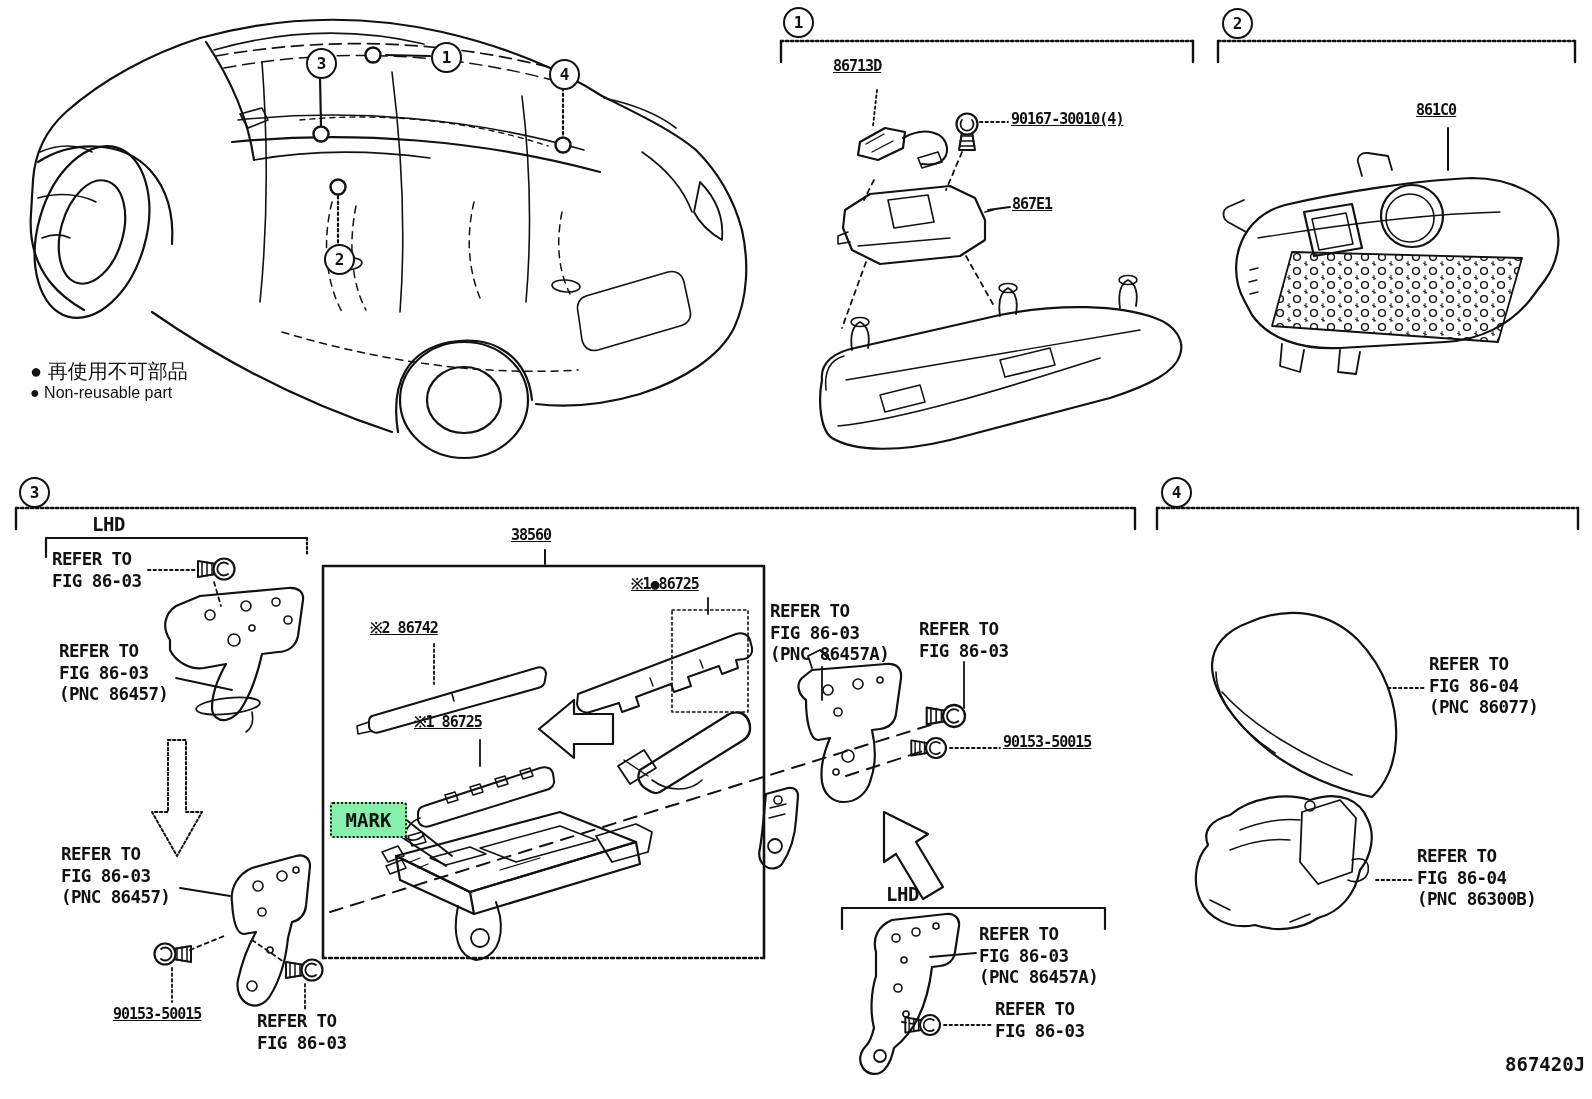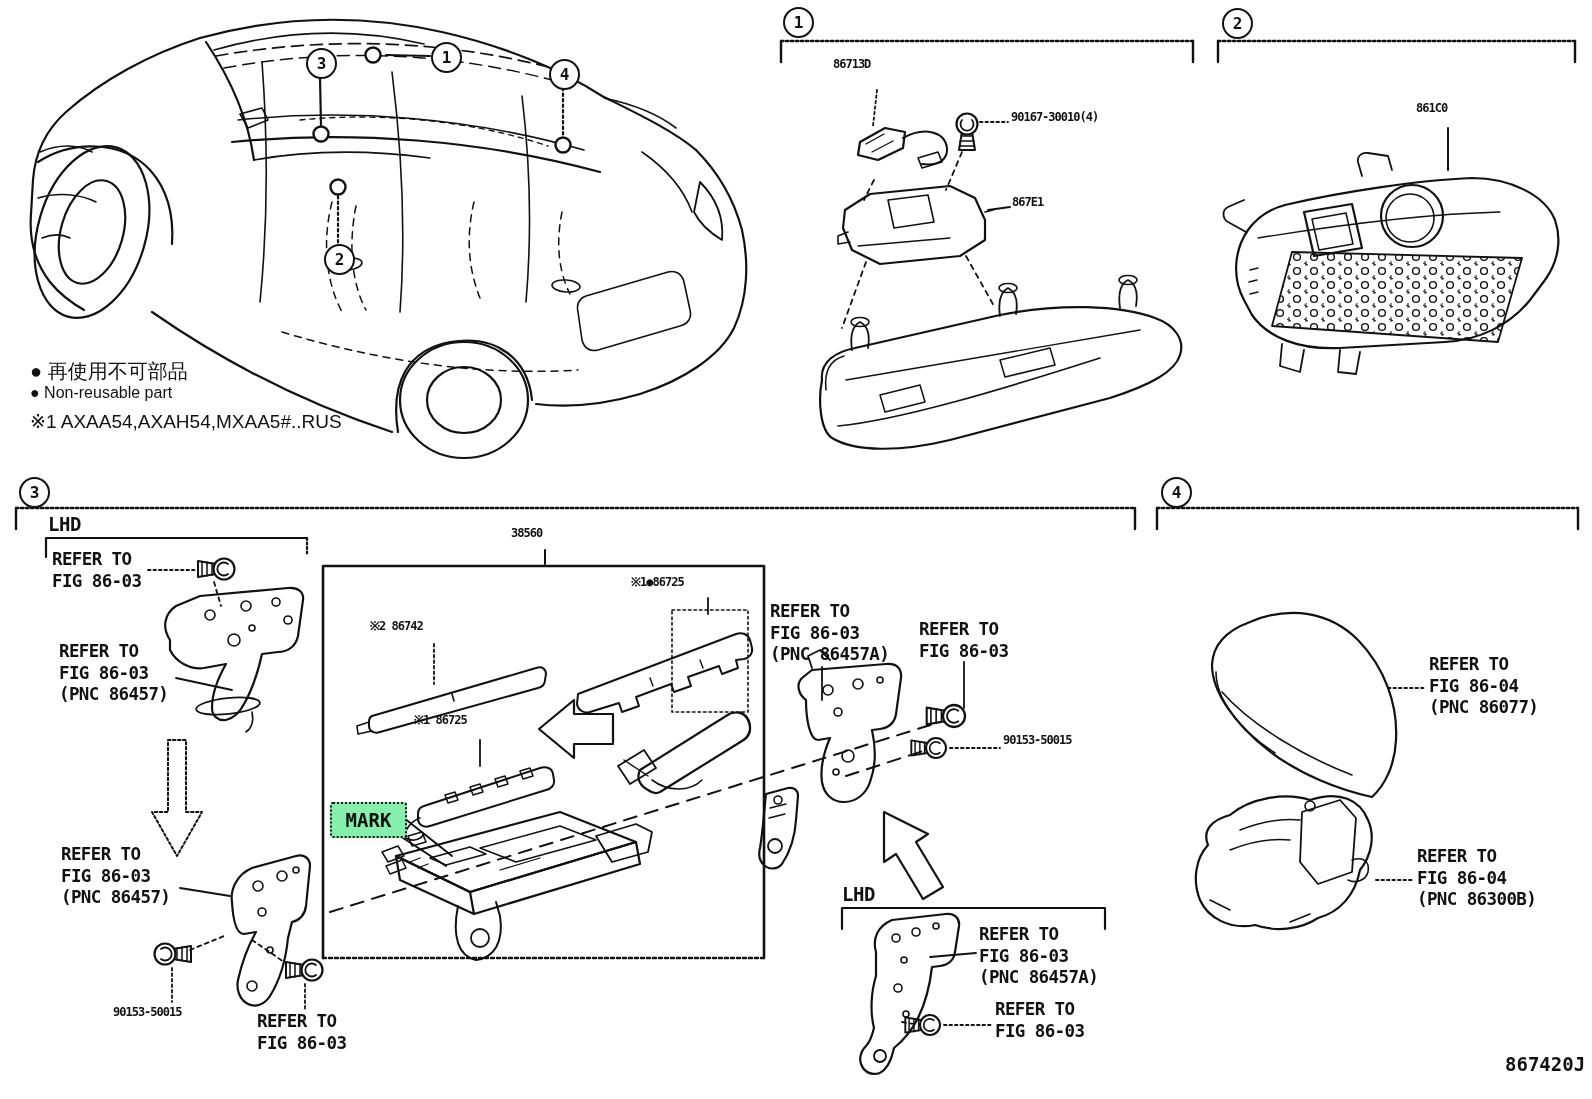--- a/index.html
+++ b/index.html
@@ -1,22 +1,22 @@
 <!DOCTYPE html>
 <html><head>
 <meta charset="utf-8">
 <style>
   html,body{margin:0;padding:0;background:#fff;}
   #stage{position:relative;width:1592px;height:1099px;background:#fff;overflow:hidden;
          font-family:"DejaVu Sans Mono","Liberation Mono",monospace;color:#111;}
   svg.lines{position:absolute;left:0;top:0;}
   .lbl{position:absolute;font-weight:bold;white-space:pre-line;}
-  .plabel{font-size:12px;letter-spacing:-1px;}
+  .plabel{font-size:15px;letter-spacing:-1px;text-decoration:underline;}
   .refer{font-size:17.5px;line-height:21.5px;letter-spacing:-0.6px;}
-  .lhd{font-size:19px;letter-spacing:-0.5px;}
+  .lhd{font-size:19px;letter-spacing:-0.5px;margin-left:44px;}
   .legend-line{position:absolute;font-weight:normal;font-family:"Liberation Sans","DejaVu Sans",sans-serif;}
   .callout{position:absolute;width:27px;height:27px;border:2.6px solid #111;border-radius:50%;
            background:#fff;display:flex;align-items:center;justify-content:center;
            font-weight:bold;font-size:16px;z-index:3;}
   .mark-box{position:absolute;border:2.5px dotted #111;border-radius:3px;background:#86efac;
             display:flex;align-items:center;justify-content:center;
             font-weight:bold;font-size:19px;z-index:3;}
   .footer-code{font-size:19px;letter-spacing:0px;margin-left:24px;}
 </style>
 </head>
@@ -309,21 +309,20 @@
 <div class="callout" style="left:324px;top:244px">2</div>
 <div class="callout" style="left:306px;top:48px">3</div>
 <div class="callout" style="left:549px;top:59px">4</div>
 <div class="callout" style="left:783px;top:7px">1</div>
 <div class="callout" style="left:1222px;top:8px">2</div>
 <div class="callout" style="left:19px;top:477px">3</div>
 <div class="callout" style="left:1161px;top:477px">4</div>
 
 <div class="legend-line" style="left:30px;top:358px;font-size:20px">● 再使用不可部品</div>
 <div class="legend-line" style="left:30px;top:384px;font-size:16px">● Non-reusable part</div>
-<div class="legend-line" style="left:30px;top:410px;font-size:19px">※1 AXAA54,AXAH54,MXAA5#..RUS</div>
 
 <div class="lbl plabel" style="left:833px;top:57px">86713D</div>
 <div class="lbl plabel" style="left:1011px;top:110px">90167-30010(4)</div>
 <div class="lbl plabel" style="left:1012px;top:195px">867E1</div>
 
 <div class="lbl plabel" style="left:1416px;top:101px">861C0</div>
 
 <div class="lbl lhd" style="left:48px;top:513px">LHD</div>
 <div class="lbl refer" style="left:52px;top:549px">REFER TO
 FIG 86-03</div>

